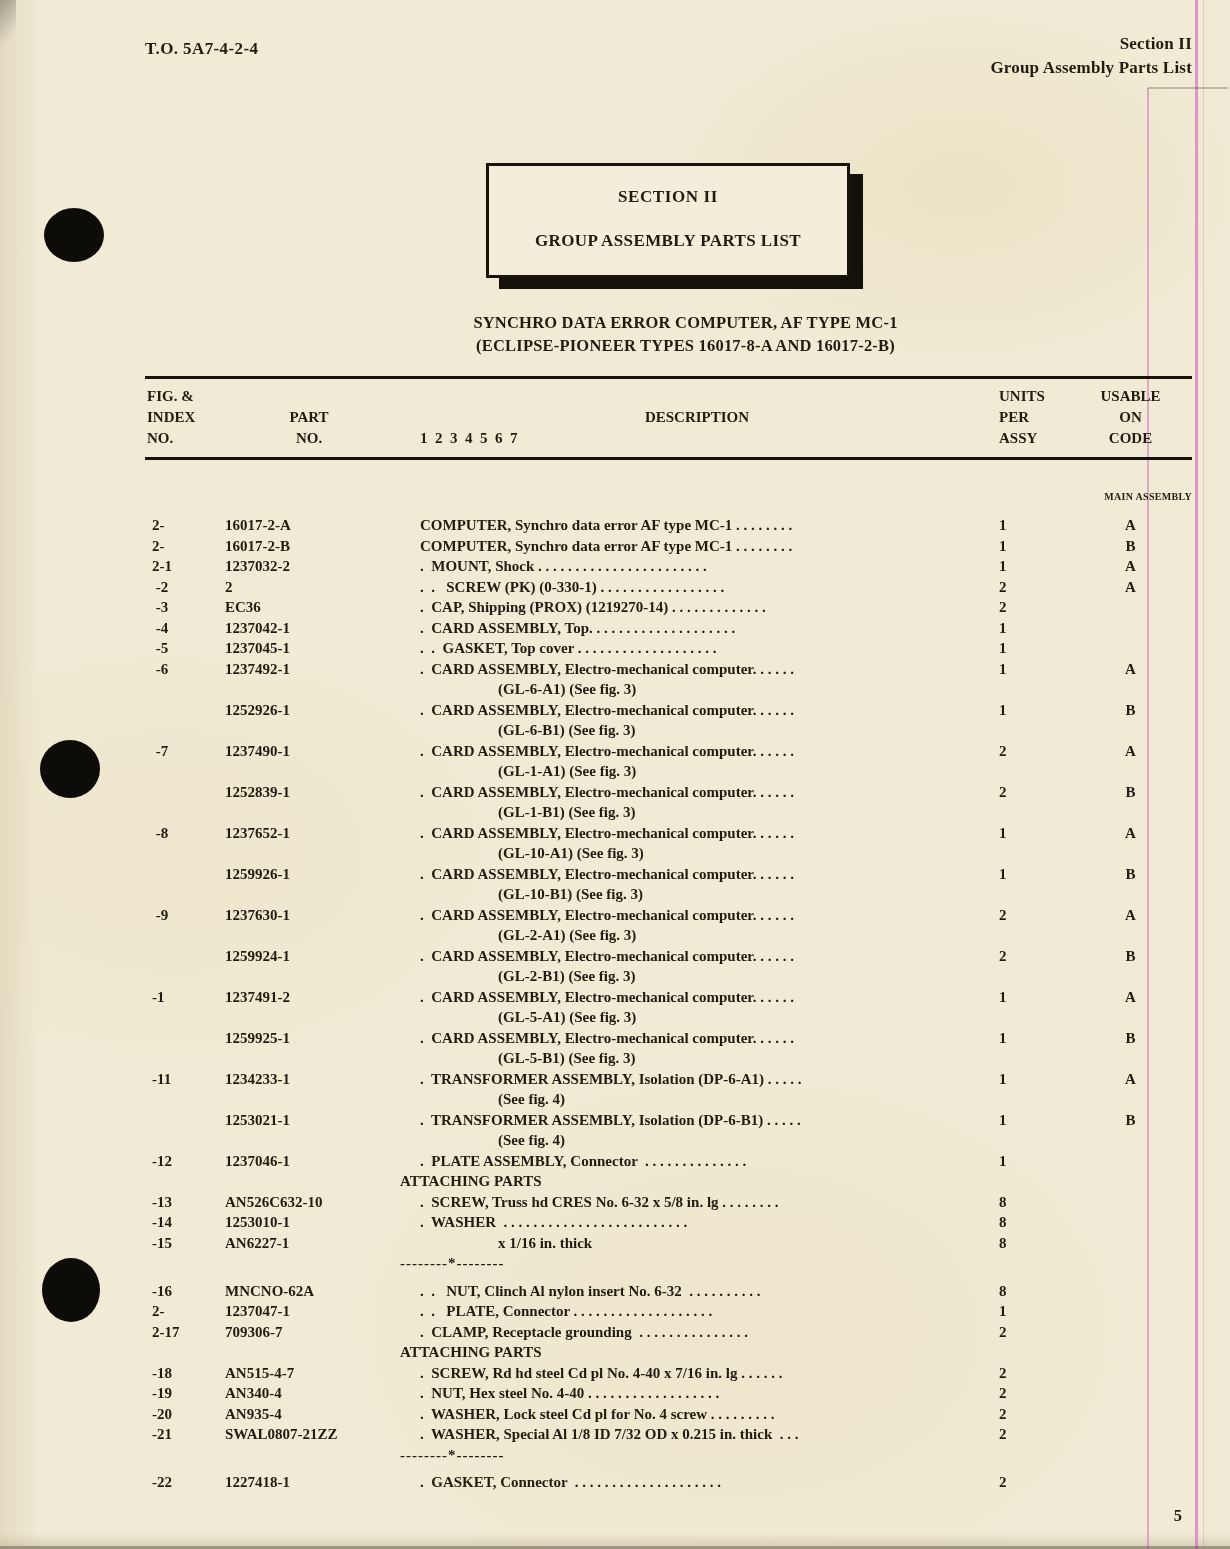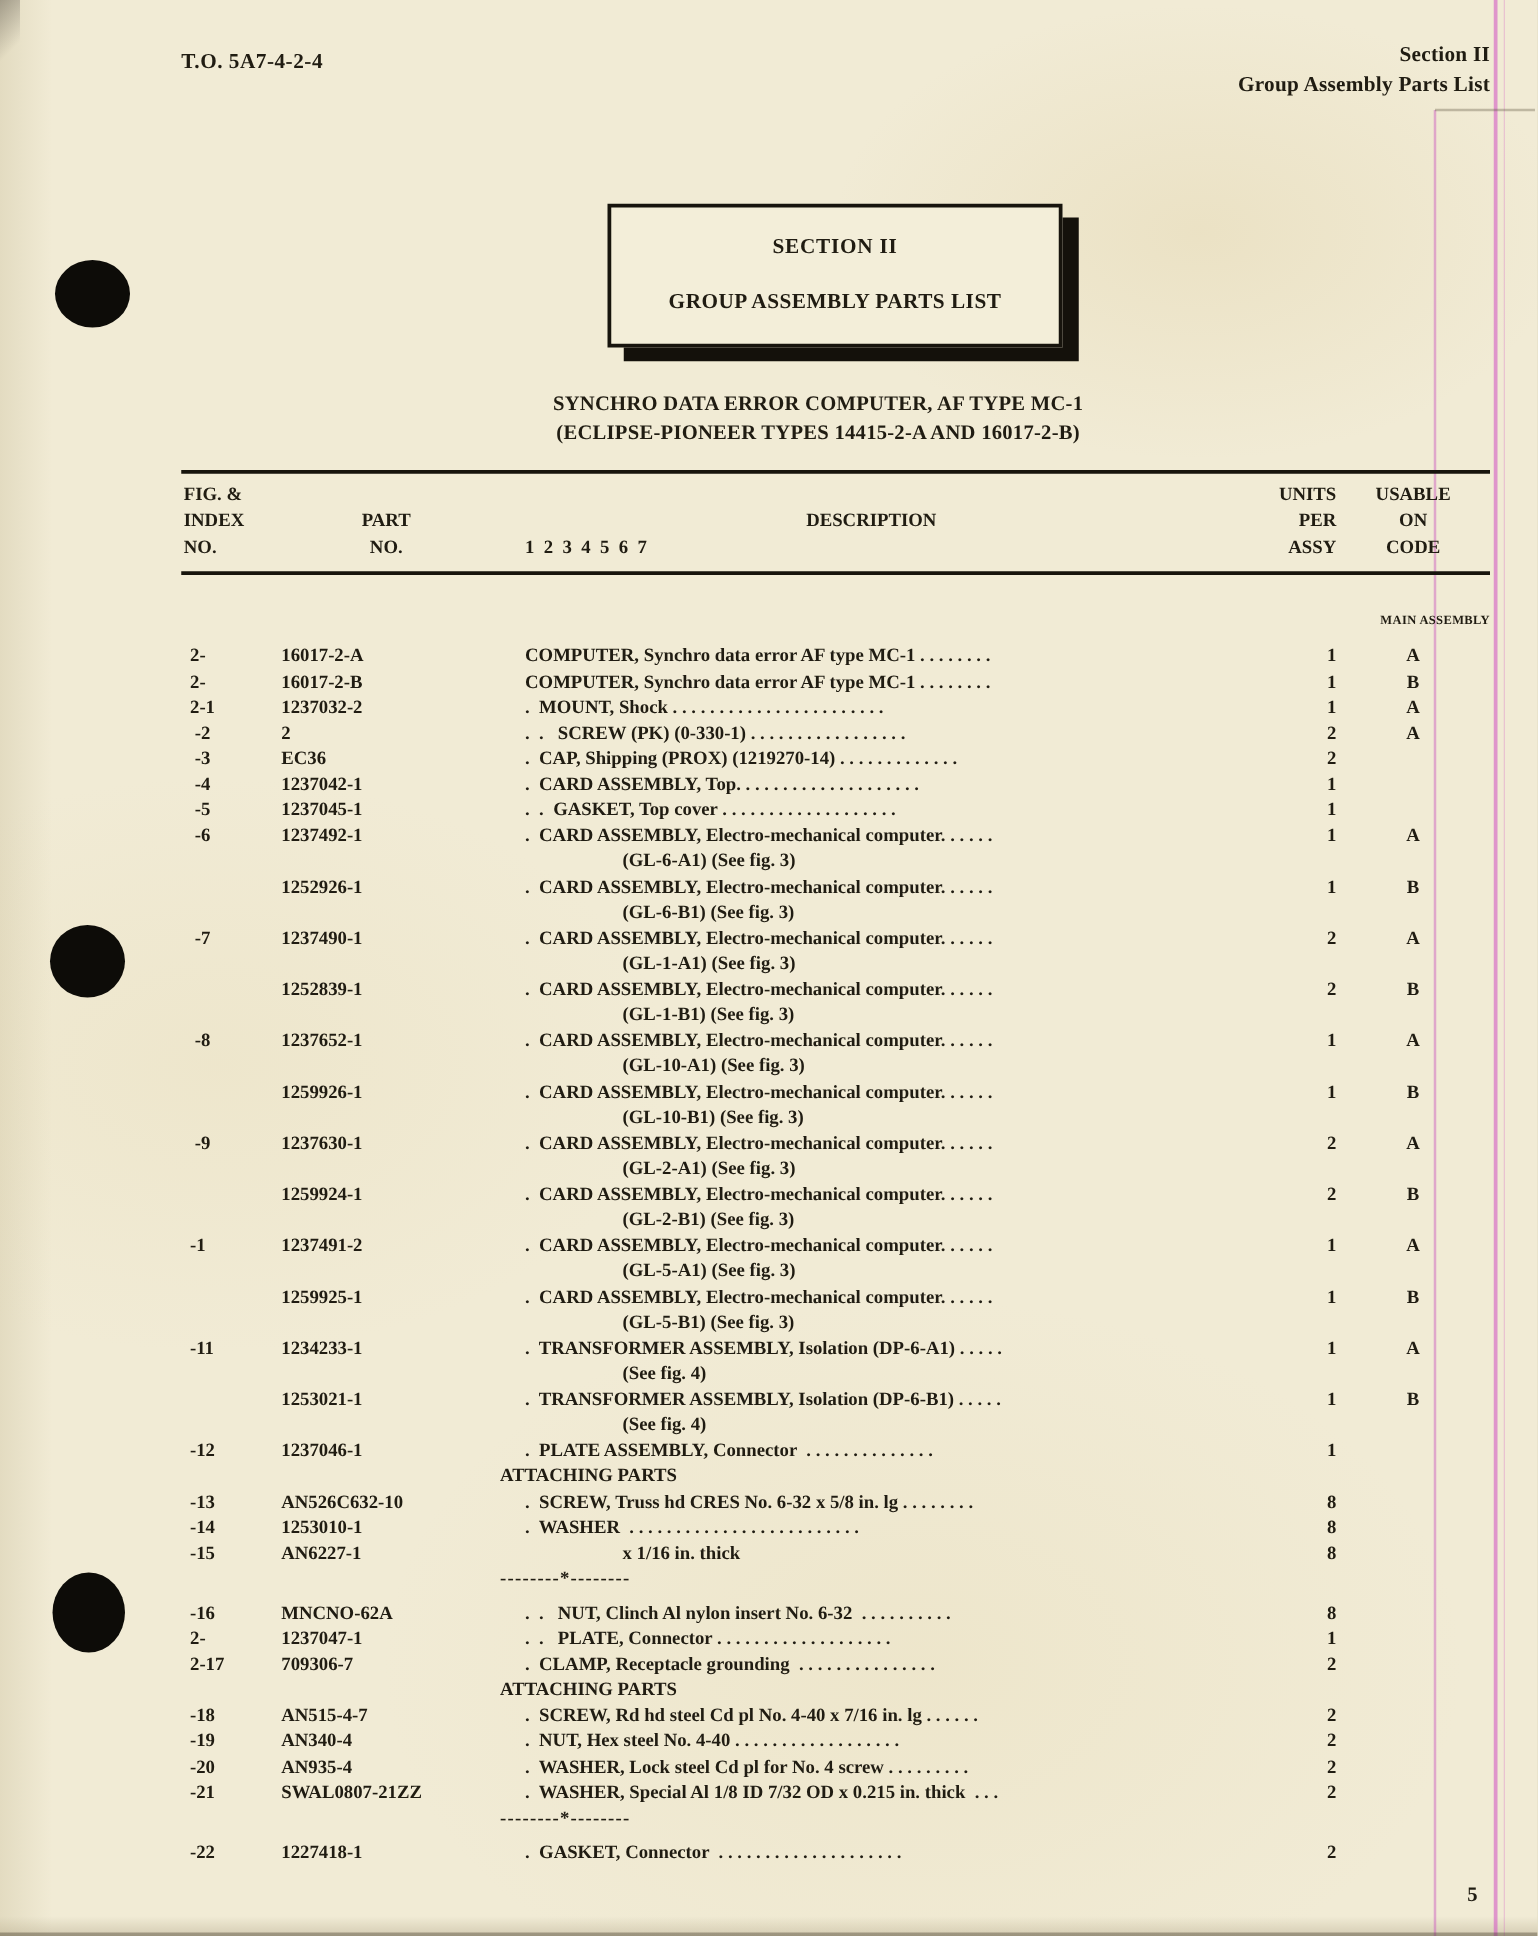--- a/index.html
+++ b/index.html
@@ -50,34 +50,34 @@
   .title-box {
     position: absolute; left: 486px; top: 163px; width: 364px;
     border: 3px solid #17140d; background: #f3eed9;
     box-shadow: 13px 11px 0 0 #14110b;
     text-align: center; padding: 21px 6px 24px;
   }
   .title-box .line1 { font-size: 17px; letter-spacing: .6px; }
   .title-box .line2 { font-size: 17px; letter-spacing: .4px; margin-top: 24px; }
 
   .doc-subtitle {
-    position: absolute; left: 131px; top: 311px; width: 1047px;
+    position: absolute; left: 162px; top: 311px; width: 1047px;
     text-align: center; font-size: 16.5px; line-height: 23px; letter-spacing: .2px;
   }
 
   .table { position: absolute; left: 145px; top: 376px; width: 1047px; font-size: 15px; }
   .rule { height: 3px; background: #17140c; }
 
   .thead { display: flex; padding: 7px 0 8px; }
   .thead .hline { height: 21px; line-height: 21px; white-space: pre; }
   .c { flex: 0 0 auto; }
   .c.fig   { width: 78px;  padding-left: 2px; }
   .c.part  { width: 172px; }
   .c.desc  { width: 604px; }
-  .c.units { width: 70px;  text-align: right; }
+  .c.units { width: 70px;  text-align: left; }
   .c.code  { width: 123px; text-align: center; }
   .thead .c.part { text-align: center; }
   .thead .desc-title { text-align: center; }
   .thead .desc-levels { text-align: left; padding-left: 25px; }
 
   .section-title {
     text-align: right; padding-left: 66px; margin: 26px 0 8px;
     font-size: 10px; line-height: 21px; letter-spacing: .3px;
   }
 
@@ -115,21 +115,21 @@
     <div>Group Assembly Parts List</div>
   </div>
 
   <div class="title-box">
     <div class="line1">SECTION II</div>
     <div class="line2">GROUP ASSEMBLY PARTS LIST</div>
   </div>
 
   <div class="doc-subtitle">
     <div>SYNCHRO DATA ERROR COMPUTER, AF TYPE MC-1</div>
-    <div>(ECLIPSE-PIONEER TYPES 14415-2-A AND 16017-2-B)</div>
+    <div>(ECLIPSE-PIONEER TYPES 16017-8-A AND 16017-2-B)</div>
   </div>
 
   <div class="table">
     <div class="rule"></div>
 
     <div class="thead">
       <div class="c fig">
         <div class="hline">FIG. &amp;</div>
         <div class="hline">INDEX</div>
         <div class="hline">NO.</div>

